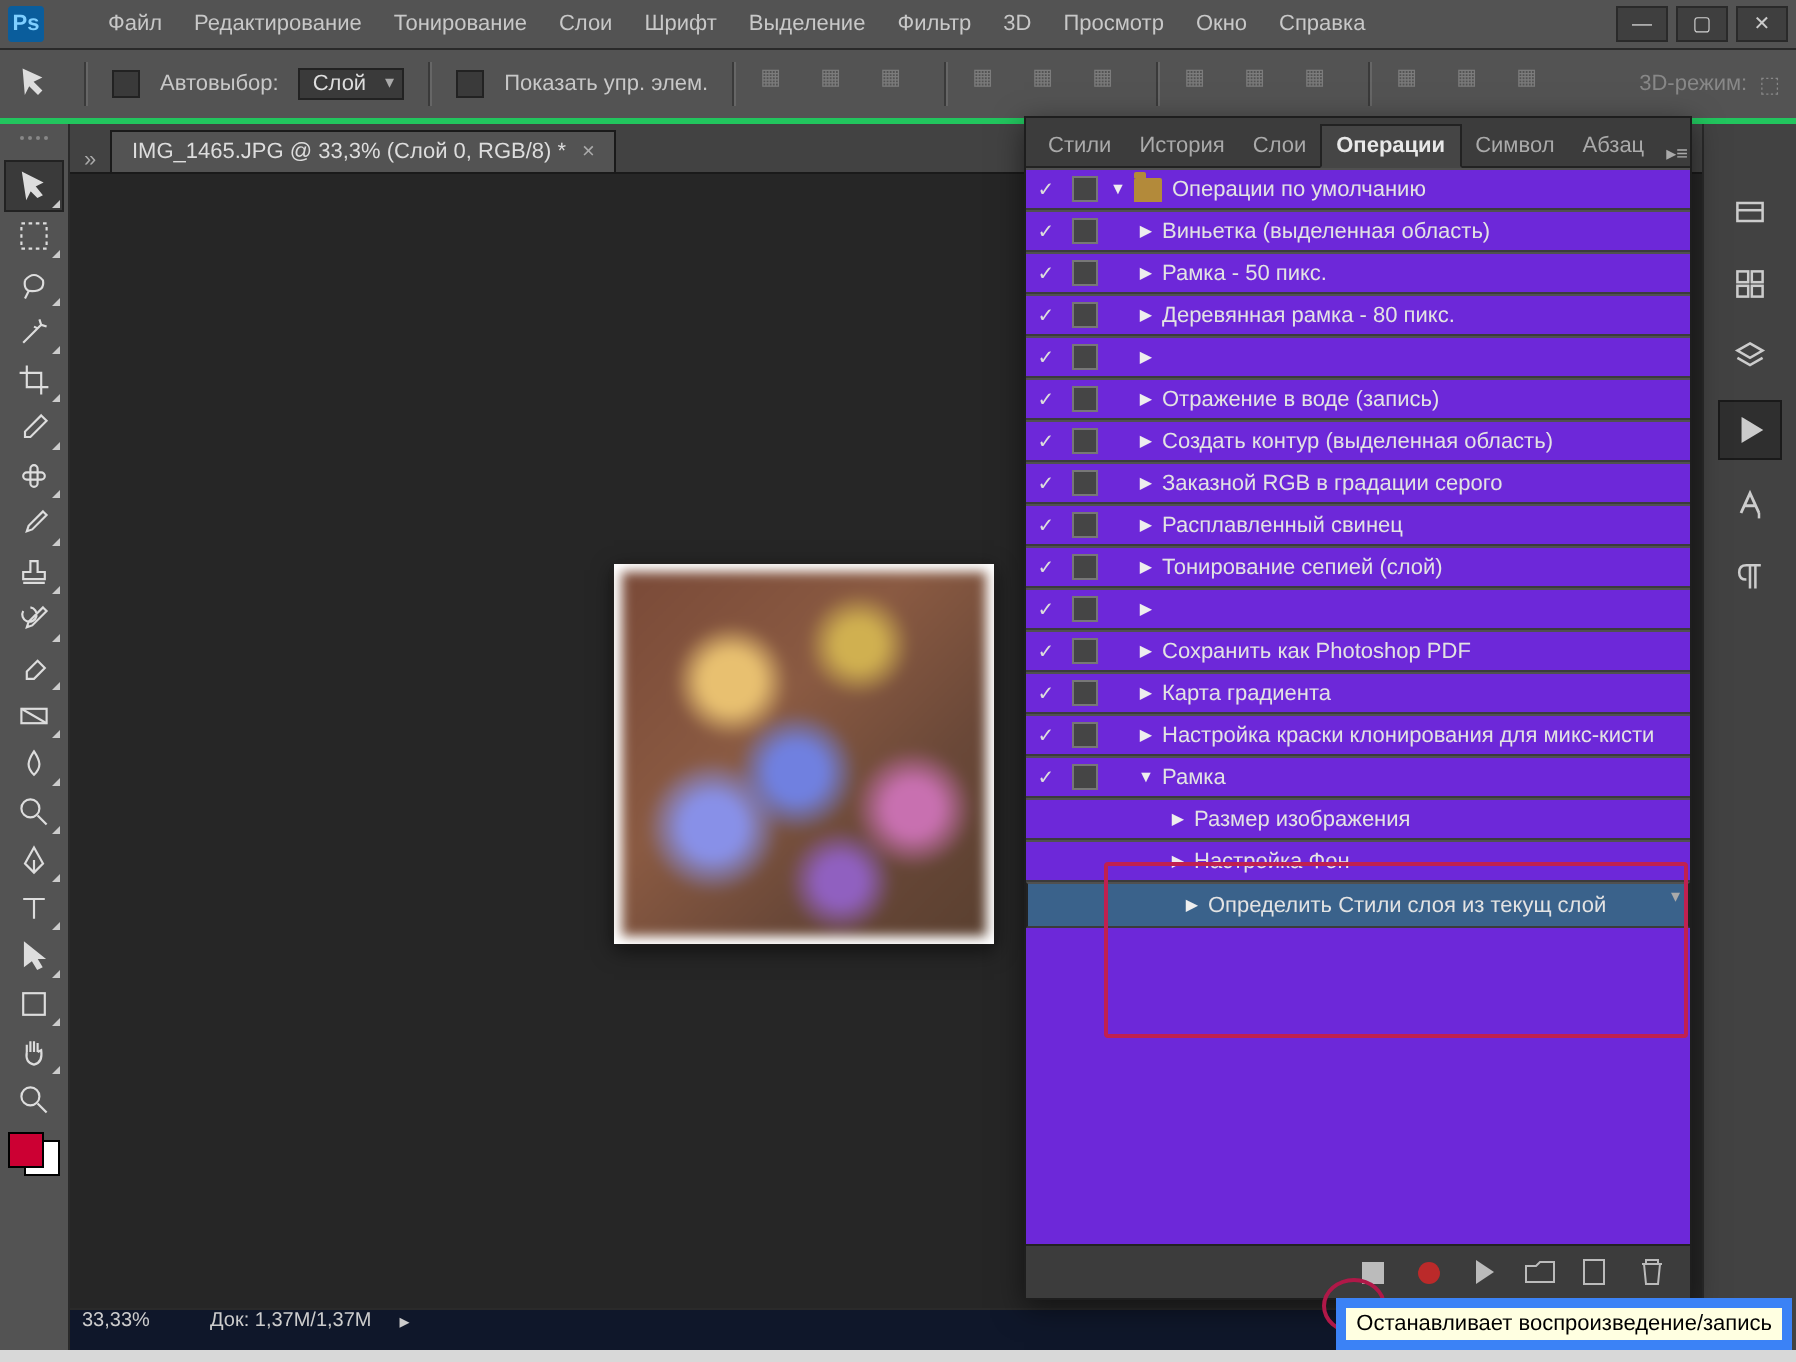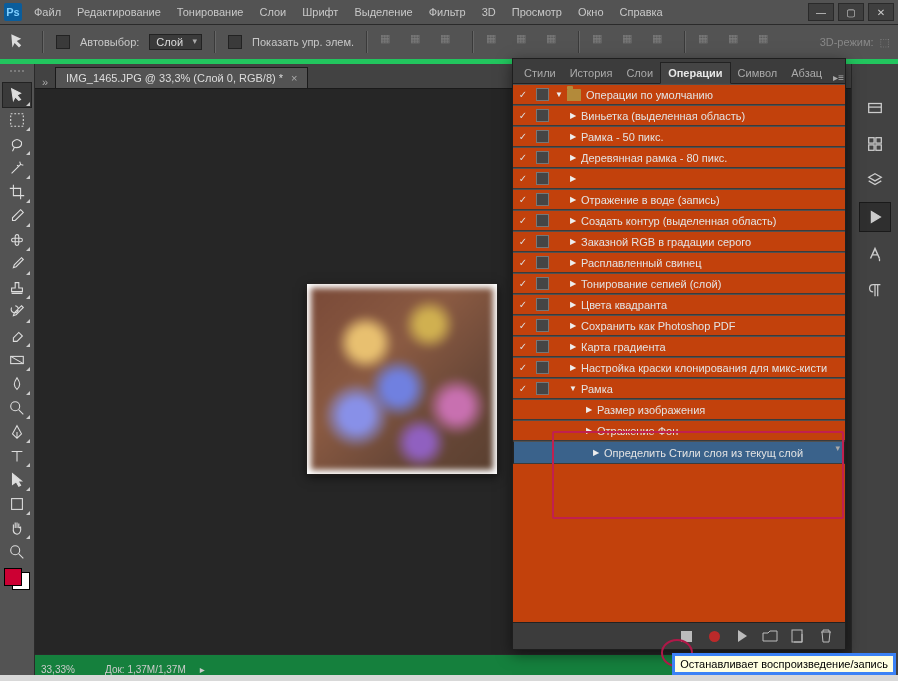--- a/index.html
+++ b/index.html
@@ -1,24 +1,24 @@
 <!DOCTYPE html>
 <html><head>
 <meta charset="utf-8">
 <style>
 html,body{margin:0;padding:0;width:898px;height:681px;background:#000;font-family:Tahoma,Arial,sans-serif;font-size:11px;color:#c8c8c8;overflow:hidden;user-select:none}
 .app{width:898px;height:675px;background:#535353;display:flex;flex-direction:column;position:relative}
 
 .titlebar{height:24px;background:#535353;display:flex;align-items:center;padding:0 4px;border-bottom:1px solid #2a2a2a}
-.ps-logo{width:18px;height:18px;background:#0a5d9c;color:#7fcfff;font-weight:bold;font-size:11px;display:flex;align-items:center;justify-content:center;border-radius:2px;margin-right:4px}
+.ps-logo{width:18px;height:18px;background:#0a5d9c;color:#7fcfff;font-weight:bold;font-size:11px;display:flex;align-items:center;justify-content:center;border-radius:2px;margin-right:24px}
 .menu{display:flex;gap:0}
 .menu span{padding:4px 8px;cursor:default}
 .win-controls{margin-left:auto;display:flex;gap:4px}
 .win-btn{width:24px;height:16px;background:#3f3f3f;border:1px solid #2a2a2a;display:flex;align-items:center;justify-content:center;color:#ccc;font-size:10px}
-.optbar{height:34px;background:#535353;display:flex;align-items:center;padding:0 8px;gap:10px;border-bottom:5px solid #22c55e}
+.optbar{height:34px;background:#535353;display:flex;align-items:center;padding:0 8px;gap:10px;border-bottom:3px solid #22c55e}
 .optbar .tool-ic{width:22px;height:22px;display:flex;align-items:center;justify-content:center}
 .chk{width:12px;height:12px;background:#3a3a3a;border:1px solid #222;display:inline-block;vertical-align:middle}
 .sel{background:#3a3a3a;border:1px solid #222;padding:1px 18px 1px 6px;position:relative;color:#ddd}
 .sel::after{content:"▾";position:absolute;right:4px;top:1px;font-size:9px;color:#aaa}
 .vsep{width:1px;height:22px;background:#3a3a3a;border-right:1px solid #666;margin:0 2px}
 .align-ic{width:20px;height:20px;opacity:.35}
 .threed{margin-left:auto;color:#888;font-size:11px;display:flex;align-items:center;gap:6px}
 
 .mainrow{flex:1;display:flex;min-height:0}
 .toolcol{width:34px;background:#535353;display:flex;flex-direction:column;align-items:center;padding-top:6px;gap:0;border-right:1px solid #2a2a2a}
@@ -41,30 +41,30 @@
 .canvas-img{position:absolute;left:272px;top:195px;width:190px;height:190px;background:#fff;box-shadow:0 3px 10px rgba(0,0,0,.6);padding:4px;box-sizing:border-box}
 .canvas-img .inner{width:100%;height:100%;background:
  radial-gradient(circle at 30% 30%,#e8c070 0 8%,transparent 16%),
  radial-gradient(circle at 65% 20%,#d0b050 0 6%,transparent 14%),
  radial-gradient(circle at 48% 55%,#7080e0 0 10%,transparent 22%),
  radial-gradient(circle at 25% 70%,#8890e8 0 8%,transparent 18%),
  radial-gradient(circle at 80% 65%,#c870b0 0 7%,transparent 16%),
  radial-gradient(circle at 60% 85%,#9060c0 0 6%,transparent 14%),
  linear-gradient(135deg,#7a4a38,#8a5a42 40%,#6a4838 70%,#5a4030);
  filter:blur(3px)}
-.statusbar{height:20px;background:#15803d;display:flex;align-items:flex-end;font-size:10px;color:#ccc;padding:0 6px;gap:14px;border-top:1px solid #2a2a2a}
+.statusbar{height:20px;background:#0f172a;display:flex;align-items:flex-start;font-size:10px;color:#ccc;padding:0 6px;gap:14px;border-top:1px solid #2a2a2a}
 .statusbar .zoom{width:50px}
 .statusbar .flex{flex:1}
 
 .rightcol{width:46px;background:#424242;display:flex;flex-direction:column;align-items:center;gap:8px;padding-top:30px;border-left:1px solid #2a2a2a}
 .rbtn{width:30px;height:28px;display:flex;align-items:center;justify-content:center;color:#ccc}
 .rbtn.dark{background:#2f2f2f;border:1px solid #1a1a1a}
 .rbtn svg{width:18px;height:18px;stroke:#ccc;fill:none;stroke-width:1.4}
 
-.panel{position:absolute;left:512px;top:58px;width:332px;height:590px;background:#c2410c;border:1px solid #1e1e1e;box-shadow:0 4px 14px rgba(0,0,0,.5);display:flex;flex-direction:column;font-size:11px}
+.panel{position:absolute;left:512px;top:58px;width:332px;height:590px;background:#6d28d9;border:1px solid #1e1e1e;box-shadow:0 4px 14px rgba(0,0,0,.5);display:flex;flex-direction:column;font-size:11px}
 .ptabs{height:24px;background:#3c3c3c;display:flex;align-items:flex-end;padding:0 4px;border-bottom:1px solid #222}
 .ptab{padding:4px 7px;color:#aaa;cursor:default}
 .ptab.active{background:#454545;color:#e8e8e8;border:1px solid #222;border-bottom:1px solid #454545;margin-bottom:-1px;font-weight:bold}
 .ptabs .more{margin-left:auto;color:#aaa;padding:0 4px;font-size:10px}
 .plist{flex:1;overflow:hidden}
 .prow{height:19px;display:flex;align-items:center;border-bottom:1px solid #3b3b3b;border-top:1px solid #505050;padding-right:4px}
 .prow .c1{width:20px;text-align:center;color:#ddd;font-size:10px}
 .prow .c2{width:18px;display:flex;align-items:center;justify-content:center}
 .sq{width:11px;height:11px;border:1px solid #777;background:#454545}
 .prow .disc{width:16px;text-align:center;color:#eee;font-size:8px}
@@ -76,21 +76,21 @@
 .prow.ind2 .pad{width:30px}
 .prow.sel{background:#3a628b}
 .redbox{position:absolute;left:552px;top:431px;width:288px;height:84px;border:2px solid #c02050;pointer-events:none;border-radius:2px}
 .pfoot{height:26px;background:#3c3c3c;border-top:1px solid #222;display:flex;align-items:center;justify-content:flex-end;gap:10px;padding:0 10px}
 .pfoot .fic{width:18px;height:18px;display:flex;align-items:center;justify-content:center;color:#bbb}
 .pfoot .stop{position:relative}
 .pfoot .stop::before{content:"";width:11px;height:11px;background:#bbb;display:block}
 .pfoot .rec{width:11px;height:11px;border-radius:50%;background:#bb2a2a}
 .stop-ring{position:absolute;left:661px;top:639px;width:28px;height:24px;border:2px solid #b01848;border-radius:50%;pointer-events:none}
 
-.tooltip{position:absolute;right:2px;bottom:6px;background:#ffffe1;color:#000;border:3px solid #3b82f6;padding:2px 5px;font-size:11px}
+.tooltip{position:absolute;right:2px;bottom:6px;background:#ffffe1;color:#000;border:5px solid #3b82f6;padding:2px 5px;font-size:11px}
 .bottom-strip{height:6px;background:#d8d8d8}
 </style>
 </head>
 <body>
 
 <div class="app">
 
   <div class="titlebar">
     <div class="ps-logo">Ps</div>
     <div class="menu">
@@ -445,21 +445,20 @@
         <div class="disc">▶</div>
         <div class="txt">Тонирование сепией (слой)</div>
       </div>
     <div class="prow ind1">
         <div class="c1">✓</div>
         <div class="c2">
           <span class="sq"></span>
         </div>
         <div class="pad"></div>
         <div class="disc">▶</div>
-        <div class="txt">Цвета квадранта</div>
       </div>
     <div class="prow ind1">
         <div class="c1">✓</div>
         <div class="c2">
           <span class="sq"></span>
         </div>
         <div class="pad"></div>
         <div class="disc">▶</div>
         <div class="txt">Сохранить как Photoshop PDF</div>
       </div>
@@ -496,21 +495,21 @@
         <div class="c2"></div>
         <div class="pad"></div>
         <div class="disc">▶</div>
         <div class="txt">Размер изображения</div>
       </div>
     <div class="prow ind2">
         <div class="c1"></div>
         <div class="c2"></div>
         <div class="pad"></div>
         <div class="disc">▶</div>
-        <div class="txt">Отражение Фон</div>
+        <div class="txt">Настройка Фон</div>
       </div>
     <div class="prow ind2 sel">
         <div class="c1"></div>
         <div class="c2"></div>
         <div class="pad"></div>
         <div class="disc">▶</div>
         <div class="txt">Определить Стили слоя из текущ слой</div>
       </div>
   </div>
   <div class="pfoot">

